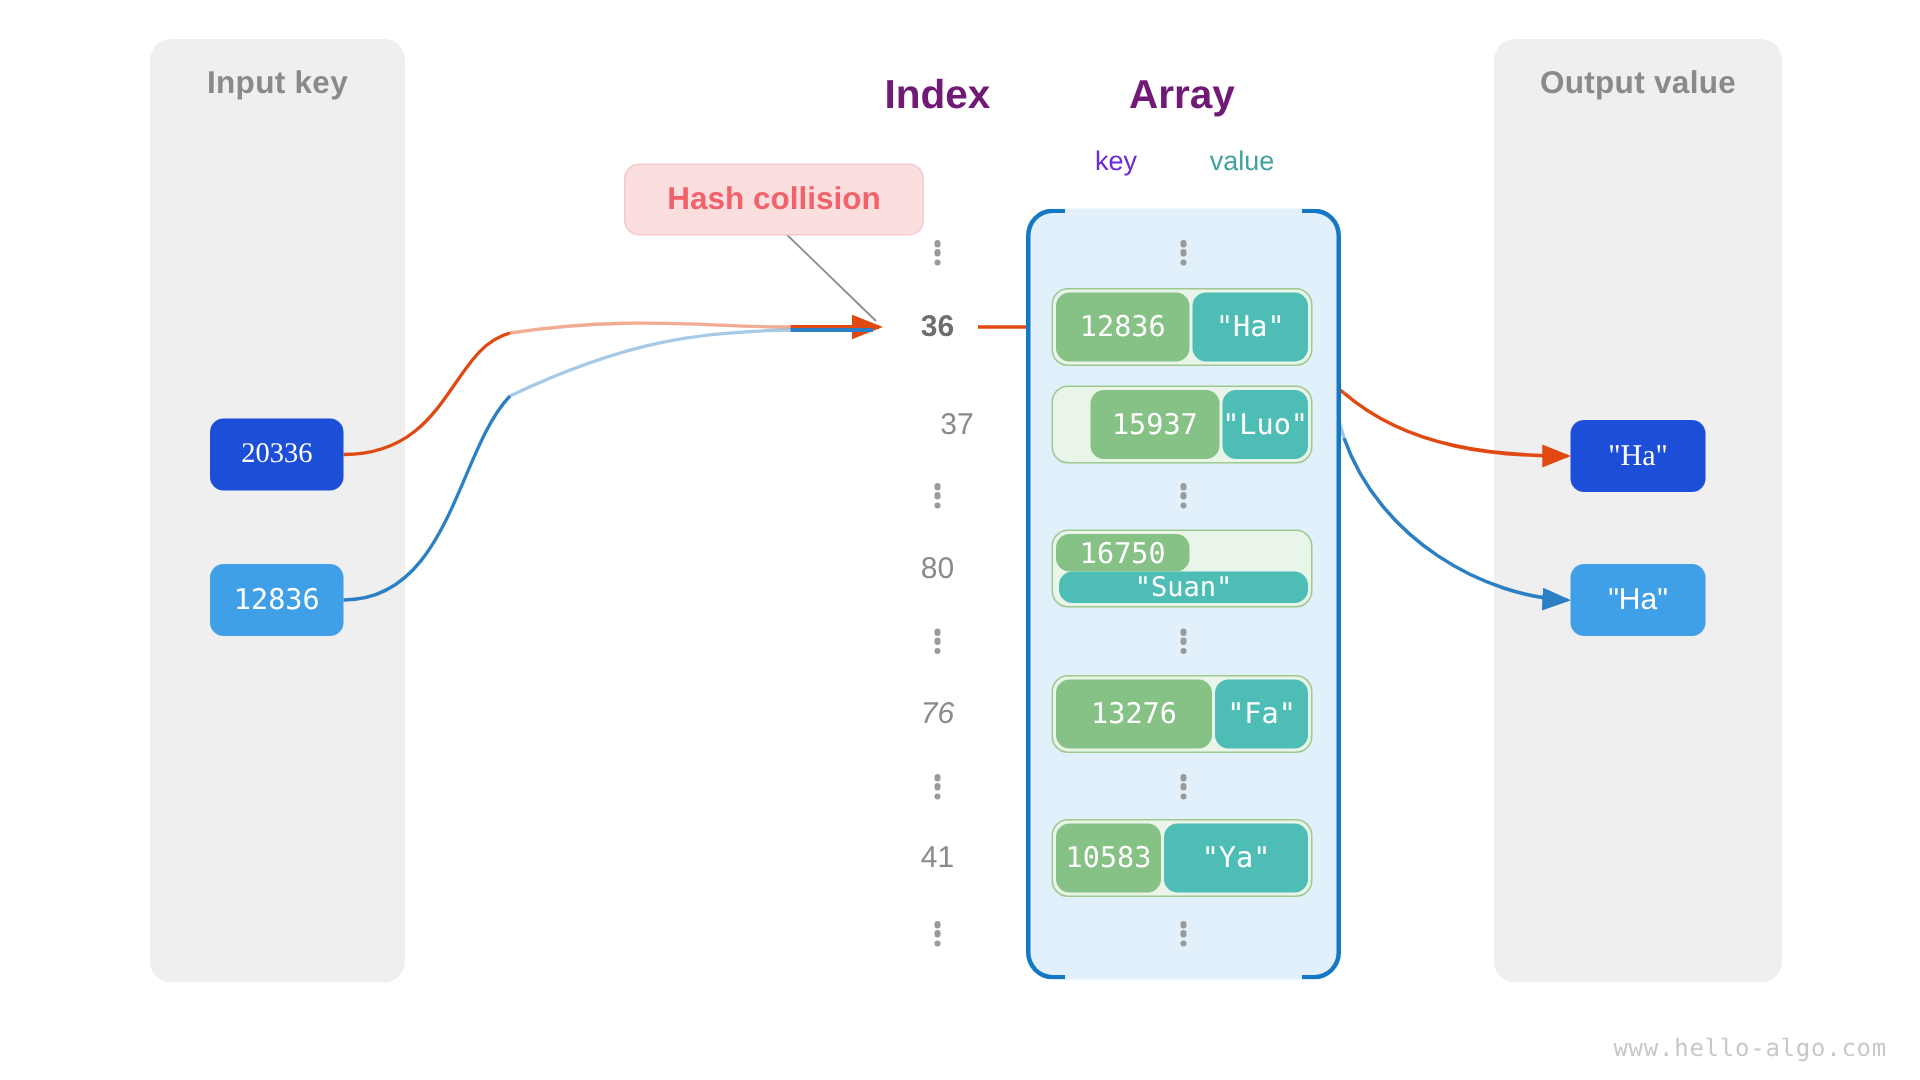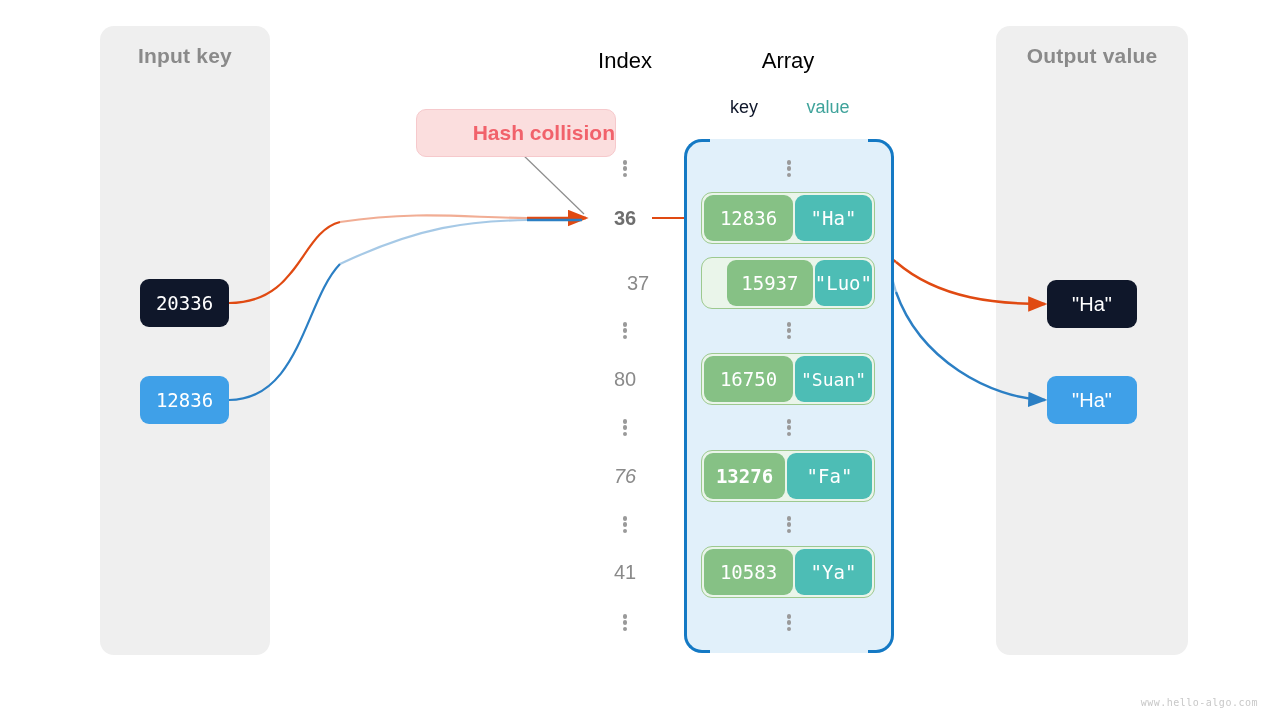--- a/index.html
+++ b/index.html
@@ -37,23 +37,23 @@
     text-align: center;
     font-size: 21px;
     font-weight: bold;
     color: #8A8A8A;
     letter-spacing: .2px;
   }
 
   
   .col-head {
     position: absolute;
-    font-size: 22px;
-    font-weight: normal;
-    color: #000000;
+    font-size: 27px;
+    font-weight: bold;
+    color: #701a75;
     text-align: center;
   }
   .sub-head {
     position: absolute;
     font-size: 18px;
     text-align: center;
   }
 
   
   .hashbox {
@@ -96,21 +96,21 @@
   
   .chip {
     border-radius: 9px;
     display: flex;
     align-items: center;
     justify-content: center;
     color: #ffffff;
     font-size: 20px;
   }
   .chip-num { font-family: "DejaVu Sans Mono", monospace; font-size: 19px; }
-  .chip-orange { background: #0f172a; }
+  .chip-orange { background: #1d4ed8; font-family: Liberation Serif, serif; }
   .chip-blue   { background: #3FA0E8; }
 
   
   .idx {
     position: absolute;
     width: 60px;
     text-align: center;
     font-size: 20px;
     color: #8A8A8A;
   }
@@ -184,21 +184,21 @@
     font-size: 19px;
     margin-left: 2px;
   }
 
   
   .watermark {
     position: absolute;
     right: 22px;
     bottom: 12px;
     font-family: "DejaVu Sans Mono", monospace;
-    font-size: 10px;
+    font-size: 16px;
     color: #C8C8C8;
     letter-spacing: .5px;
   }
 
   svg.overlay {
     position: absolute;
     left: 0; top: 0;
     width: 1280px; height: 720px;
     pointer-events: none;
   }
@@ -240,41 +240,41 @@
 
     <path d="M860,242 C880,248 890,258 896,262" fill="none" stroke="#E04A12" stroke-width="2.4"></path>
     <path d="M896,262 C940,300 1000,304 1045,304" fill="none" stroke="#E04A12" stroke-width="2.4" marker-end="url(#arrow-orange)"></path>
 
     <path d="M855,238 C880,250 890,268 896,292" fill="none" stroke="#2B7FC4" stroke-width="2.2" opacity="0.45"></path>
     <path d="M896,292 C920,360 990,398 1045,400" fill="none" stroke="#2B7FC4" stroke-width="2.4" marker-end="url(#arrow-blue)"></path>
 
     <path d="M520,152 L584,214" fill="none" stroke="#8D8D8D" stroke-width="1.2"></path>
   </svg>
 
-  <div class="abs collision" style="left:416px; top:109px; width:198px; height:46px;justify-content:flex-end;">
+  <div class="abs collision" style="left:416px; top:109px; width:198px; height:46px;">
     <span>Hash collision</span>
   </div>
 
   <div class="abs chip chip-num chip-orange" style="left:140px; top:279px; width:89px; height:48px;">
     <span>20336</span>
   </div>
   <div class="abs chip chip-num chip-blue" style="left:140px; top:376px; width:89px; height:48px;">
     <span>12836</span>
   </div>
 
   <div class="abs chip chip-orange" style="left:1047px; top:280px; width:90px; height:48px;">
     <span>"Ha"</span>
   </div>
   <div class="abs chip chip-blue" style="left:1047px; top:376px; width:90px; height:48px;">
     <span>"Ha"</span>
   </div>
 
   <div class="col-head" style="left:565px; top:48px; width:120px;">Index</div>
   <div class="col-head" style="left:728px; top:48px; width:120px;">Array</div>
-  <div class="sub-head" style="left:704px; top:97px; width:80px; color:#0f172a;">key</div>
+  <div class="sub-head" style="left:704px; top:97px; width:80px; color:#6d28d9;">key</div>
   <div class="sub-head" style="left:788px; top:97px; width:80px; color:#3FA39B;">value</div>
 
   <div class="vdots" style="left:595px; top:160px;">
       <i></i>
       <i></i>
       <i></i>
     </div>
   <div class="idx hl" style="left:595px; top:207px;">36</div>
   <div class="idx" style="left:608px; top:272px;">37</div>
   <div class="vdots" style="left:595px; top:322px;">
@@ -334,30 +334,30 @@
   <div class="entry" style="left:701px; top:192px; width:174px; height:52px;">
     <div class="cell cell-key" style="width:89px; height:100%;">12836</div>
     <div class="cell cell-val" style="flex:1; height:100%;">"Ha"</div>
   </div>
 
   <div class="entry" style="left:701px; top:257px; width:174px; height:52px;">
     <div class="cell cell-key" style="width:89px; height:100%;margin-left:23px;">15937</div>
     <div class="cell cell-val" style="flex:1; height:100%;">"Luo"</div>
   </div>
 
-  <div class="entry" style="left:701px; top:353px; width:174px; height:52px;">
+  <div class="entry" style="left:701px; top:353px; width:174px; height:52px;flex-direction:column;">
     <div class="cell cell-key" style="width:89px; height:100%;">16750</div>
     <div class="cell cell-val" style="flex:1; height:100%; font-size:18px;">"Suan"</div>
   </div>
 
   <div class="entry" style="left:701px; top:450px; width:174px; height:52px;">
-    <div class="cell cell-key" style="width:81px; height:100%;font-weight:bold;">13276</div>
+    <div class="cell cell-key" style="width:104px; height:100%;">13276</div>
     <div class="cell cell-val" style="flex:1; height:100%;">"Fa"</div>
   </div>
 
   <div class="entry" style="left:701px; top:546px; width:174px; height:52px;">
-    <div class="cell cell-key" style="width:89px; height:100%;">10583</div>
+    <div class="cell cell-key" style="width:70px; height:100%;">10583</div>
     <div class="cell cell-val" style="flex:1; height:100%;">"Ya"</div>
   </div>
 
   <div class="watermark">www.hello-algo.com</div>
 
 </div>
 
 </body></html>

